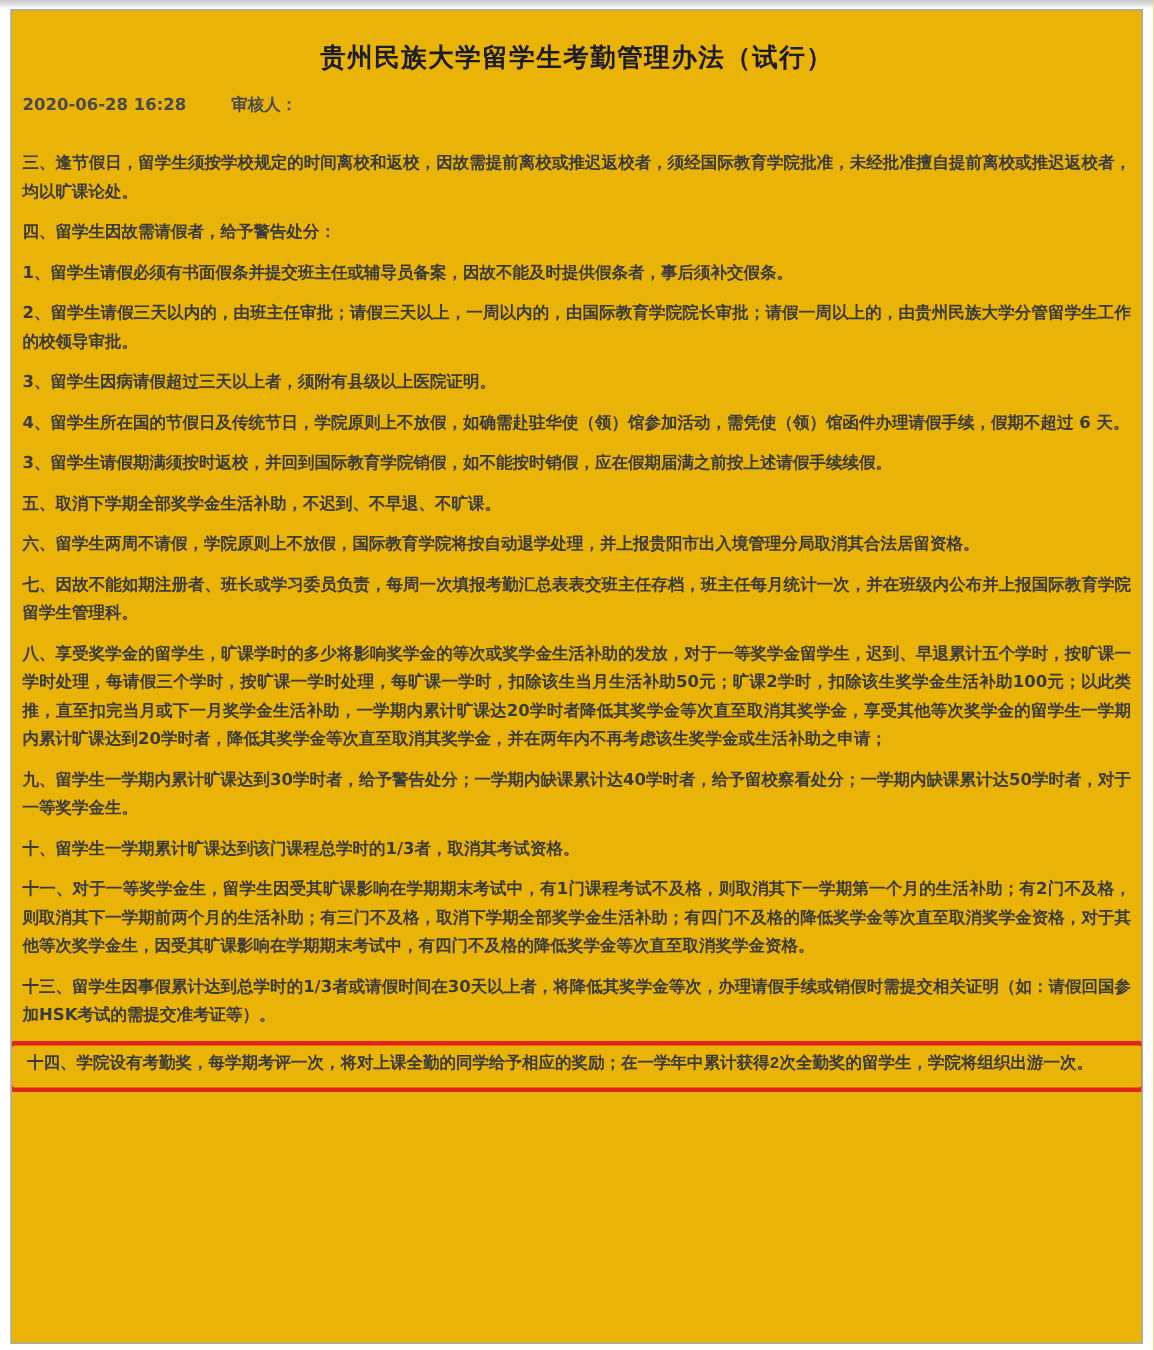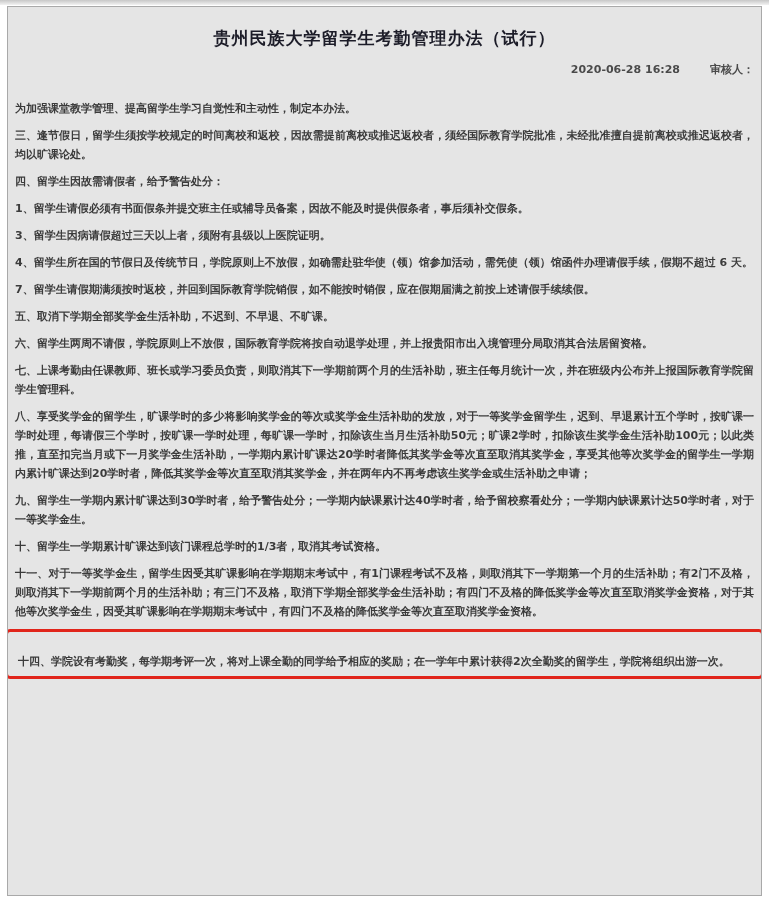--- a/index.html
+++ b/index.html
@@ -15,72 +15,74 @@
   }
   
   .top-edge{
     position:absolute;top:0;left:0;right:0;height:5px;
     background:linear-gradient(#b9b9b9,#efefef);
     opacity:.8;
   }
   .page{
     position:absolute;top:6px;left:7px;right:7px;bottom:4px;
     border:1px solid var(--page-border);
-    background:#e5e5e5;
+    background:#eab308;
     box-sizing:border-box;
     padding:12px 7px 0 7px;
     overflow:hidden;
   }
   .doc-title{
     font-size:17px;font-weight:bold;color:#1c1c28;
     text-align:center;margin:8px 0 12px;letter-spacing:1px;
   }
   .meta{
-    text-align:right;font-size:11px;color:#4a4a4a;
+    text-align:left;font-size:11px;color:#4a4a4a;
     font-weight:600;margin:0 0 22px;
   }
   .meta .reviewer{margin-left:30px;}
   .content p, .hl-text{
     font-size:11px;line-height:19px;color:var(--text);
     font-weight:600;text-align:justify;margin:0 0 8px;
     word-break:break-all;
   }
   .highlight-box{
     border:3px solid var(--highlight);
     border-radius:5px;
     margin:3px -10px 16px;
-    padding:20px 10px 5px;
+    padding:4px 10px 5px;
+    font-family:Liberation Mono, monospace;
   }
   .hl-text{margin:0;}
 </style>
 </head>
 <body>
 
 <div class="top-edge"></div>
 
 <div class="page">
   <h1 class="doc-title">贵州民族大学留学生考勤管理办法（试行）</h1>
 
   <div class="meta">
     <span>2020-06-28 16:28</span><span class="reviewer">审核人：</span>
   </div>
 
   <div class="content">
-      <p>为加强课堂教学管理、提高留学生学习自觉性和主动性，制定本办法。</p>
       <p>三、逢节假日，留学生须按学校规定的时间离校和返校，因故需提前离校或推迟返校者，须经国际教育学院批准，未经批准擅自提前离校或推迟返校者，均以旷课论处。</p>
       <p>四、留学生因故需请假者，给予警告处分：</p>
       <p>1、留学生请假必须有书面假条并提交班主任或辅导员备案，因故不能及时提供假条者，事后须补交假条。</p>
+      <p>2、留学生请假三天以内的，由班主任审批；请假三天以上，一周以内的，由国际教育学院院长审批；请假一周以上的，由贵州民族大学分管留学生工作的校领导审批。</p>
       <p>3、留学生因病请假超过三天以上者，须附有县级以上医院证明。</p>
       <p>4、留学生所在国的节假日及传统节日，学院原则上不放假，如确需赴驻华使（领）馆参加活动，需凭使（领）馆函件办理请假手续，假期不超过 6 天。</p>
-      <p>7、留学生请假期满须按时返校，并回到国际教育学院销假，如不能按时销假，应在假期届满之前按上述请假手续续假。</p>
+      <p>3、留学生请假期满须按时返校，并回到国际教育学院销假，如不能按时销假，应在假期届满之前按上述请假手续续假。</p>
       <p>五、取消下学期全部奖学金生活补助，不迟到、不早退、不旷课。</p>
       <p>六、留学生两周不请假，学院原则上不放假，国际教育学院将按自动退学处理，并上报贵阳市出入境管理分局取消其合法居留资格。</p>
-      <p>七、上课考勤由任课教师、班长或学习委员负责，则取消其下一学期前两个月的生活补助，班主任每月统计一次，并在班级内公布并上报国际教育学院留学生管理科。</p>
+      <p>七、因故不能如期注册者、班长或学习委员负责，每周一次填报考勤汇总表表交班主任存档，班主任每月统计一次，并在班级内公布并上报国际教育学院留学生管理科。</p>
       <p>八、享受奖学金的留学生，旷课学时的多少将影响奖学金的等次或奖学金生活补助的发放，对于一等奖学金留学生，迟到、早退累计五个学时，按旷课一学时处理，每请假三个学时，按旷课一学时处理，每旷课一学时，扣除该生当月生活补助50元；旷课2学时，扣除该生奖学金生活补助100元；以此类推，直至扣完当月或下一月奖学金生活补助，一学期内累计旷课达20学时者降低其奖学金等次直至取消其奖学金，享受其他等次奖学金的留学生一学期内累计旷课达到20学时者，降低其奖学金等次直至取消其奖学金，并在两年内不再考虑该生奖学金或生活补助之申请；</p>
       <p>九、留学生一学期内累计旷课达到30学时者，给予警告处分；一学期内缺课累计达40学时者，给予留校察看处分；一学期内缺课累计达50学时者，对于一等奖学金生。</p>
       <p>十、留学生一学期累计旷课达到该门课程总学时的1/3者，取消其考试资格。</p>
       <p>十一、对于一等奖学金生，留学生因受其旷课影响在学期期末考试中，有1门课程考试不及格，则取消其下一学期第一个月的生活补助；有2门不及格，则取消其下一学期前两个月的生活补助；有三门不及格，取消下学期全部奖学金生活补助；有四门不及格的降低奖学金等次直至取消奖学金资格，对于其他等次奖学金生，因受其旷课影响在学期期末考试中，有四门不及格的降低奖学金等次直至取消奖学金资格。</p>
+      <p>十三、留学生因事假累计达到总学时的1/3者或请假时间在30天以上者，将降低其奖学金等次，办理请假手续或销假时需提交相关证明（如：请假回国参加HSK考试的需提交准考证等）。</p>
     </div>
 
   <div class="highlight-box">
     <p class="hl-text">十四、学院设有考勤奖，每学期考评一次，将对上课全勤的同学给予相应的奖励；在一学年中累计获得2次全勤奖的留学生，学院将组织出游一次。</p>
   </div>
 </div>
 
 </body></html>

